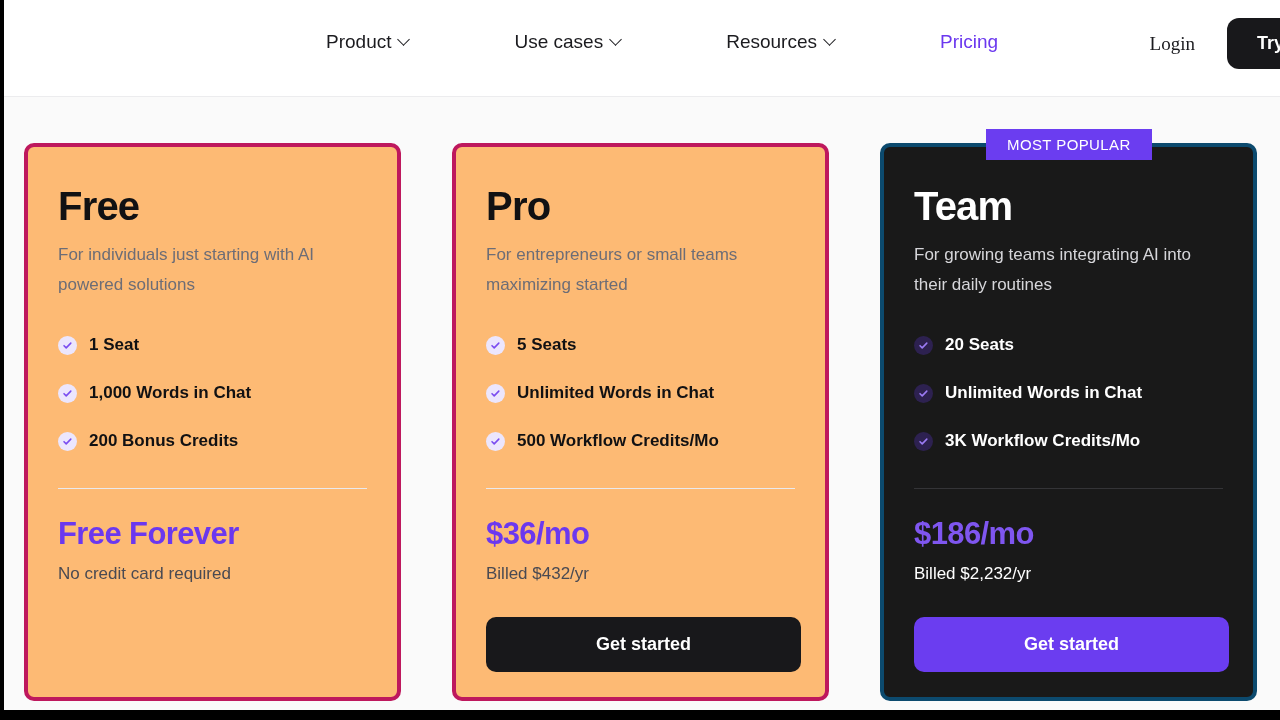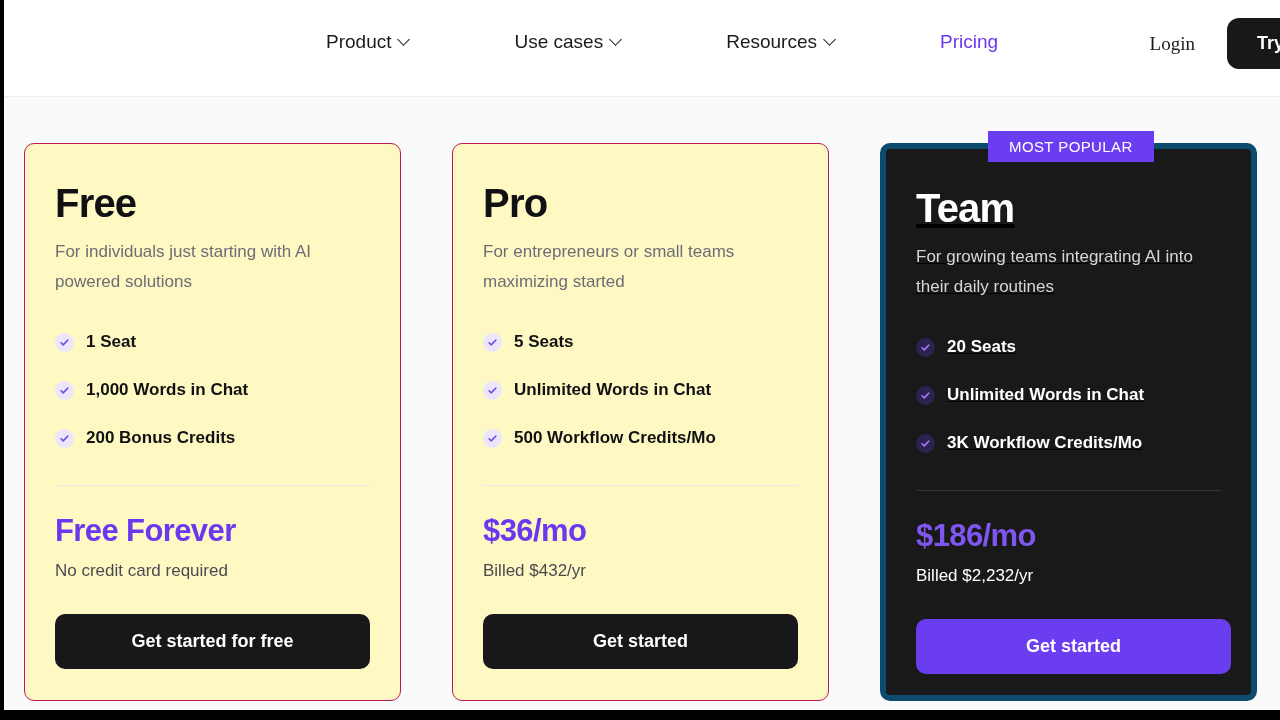--- a/index.html
+++ b/index.html
@@ -133,28 +133,27 @@
   .card {
     position: absolute;
     top: 46px;
     width: 377px;
     height: 558px;
     border-radius: 10px;
     padding: 38px 30px 0 30px;
   }
 
   .card.light {
-    background: #fef9c3;
-    border: 1px solid #be185d;
+    background: #fdba74;
+    border: 4px solid #be185d;
   }
 
   .card.dark {
     background: #191919;
-    border: 6px solid #0c4a6e;
-    text-decoration: underline;
+    border: 4px solid #0c4a6e;
   }
 
   #card-free { left: 20px; }
   #card-pro  { left: 448px; }
   #card-team { left: 876px; top: 46px; height: 558px; }
 
   .badge {
     position: absolute;
     left: 102px;
     top: -18px;
@@ -335,21 +334,20 @@
                 <path d="M2.2 6.2 L4.6 8.6 L9.6 3.4" fill="none" stroke="#7a4cf0" stroke-width="1.7" stroke-linecap="round" stroke-linejoin="round"></path>
               </svg>
           </span>
           <span>200 Bonus Credits</span>
         </li>
       </ul>
 
       <div class="divider"></div>
       <div class="price">Free Forever</div>
       <div class="billed">No credit card required</div>
-      <button class="cta dark-btn">Get started for free</button>
     </div>
 
     <div class="card light" id="card-pro">
       <div class="plan-name">Pro</div>
       <div class="plan-desc">For entrepreneurs or small teams maximizing started</div>
 
       <ul class="features">
         <li class="feature">
           <span class="check">
             <svg width="11" height="11" viewBox="0 0 12 12">

